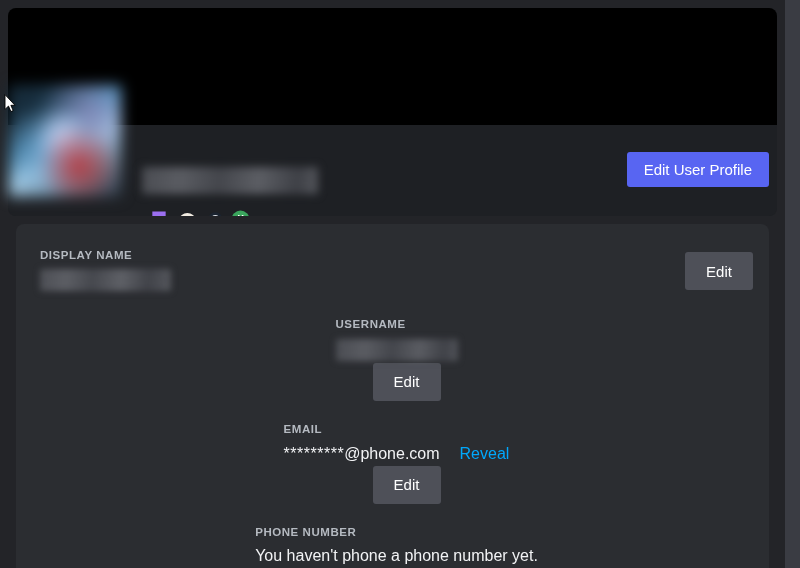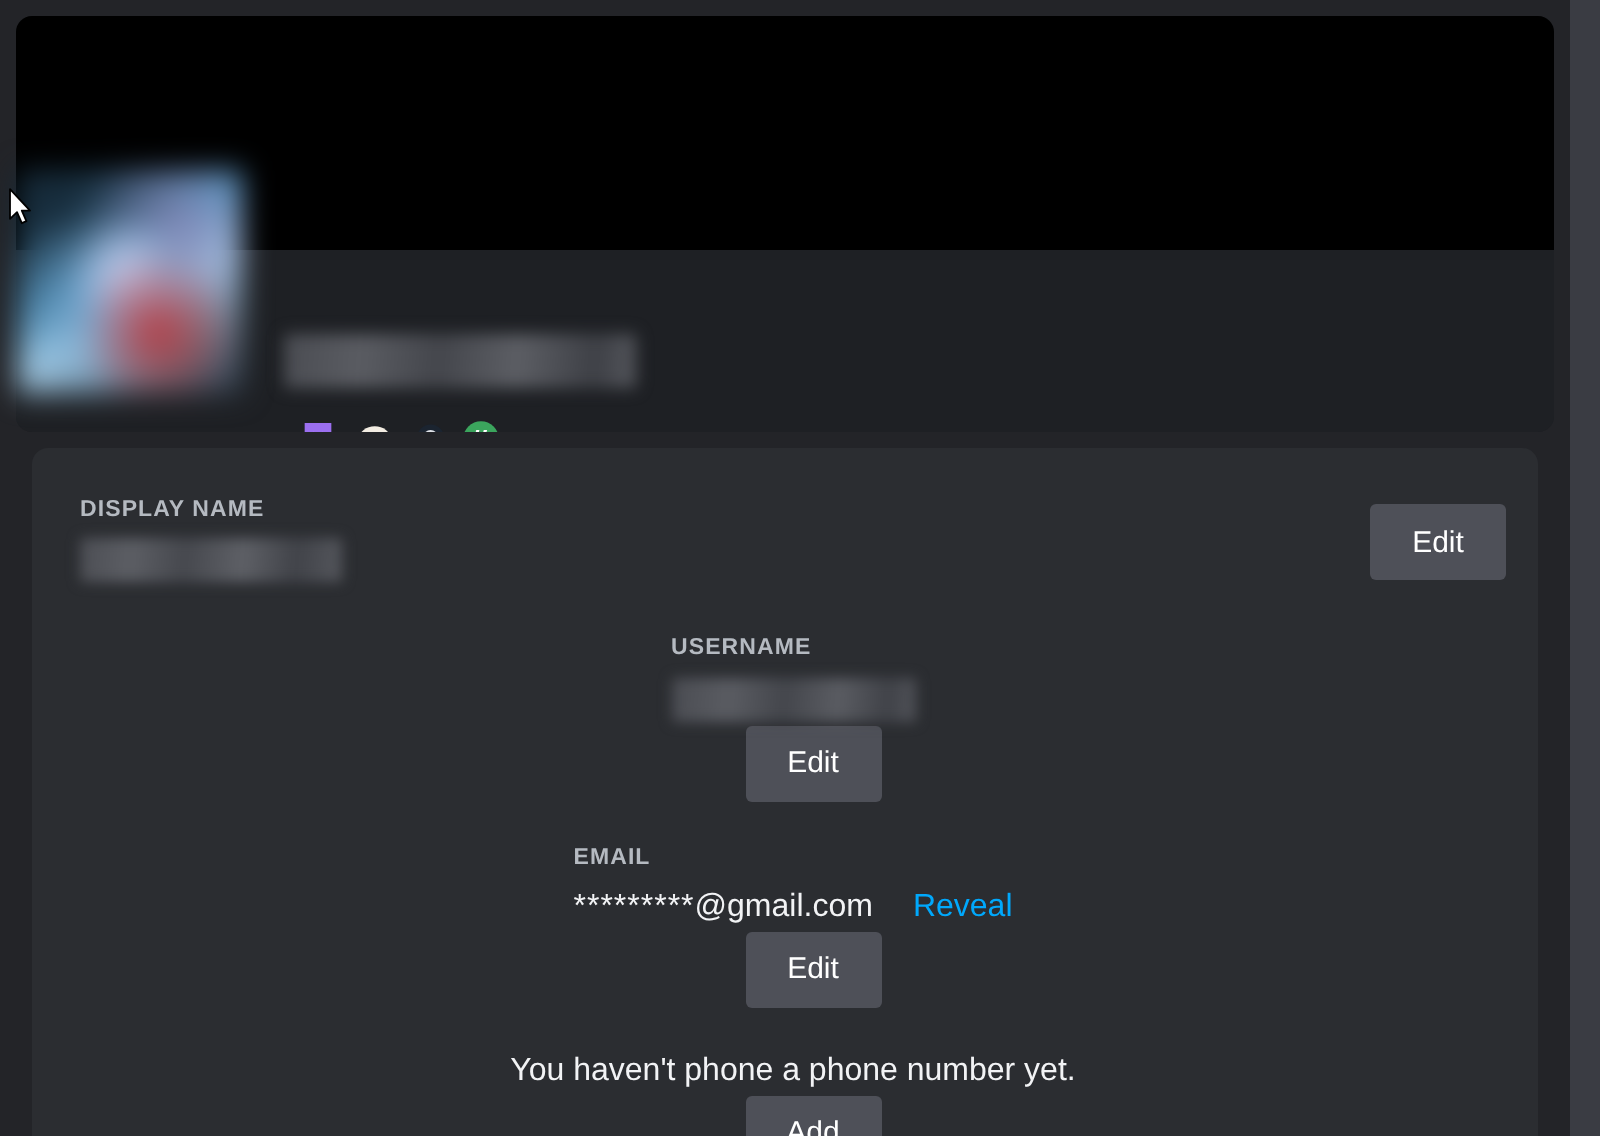--- a/index.html
+++ b/index.html
@@ -274,20 +274,21 @@
 
           <span class="badge">
             <svg width="21" height="21" viewBox="0 0 24 24" aria-hidden="true">
               <circle cx="12" cy="12" r="10.2" fill="#3ba55d"></circle>
               <path d="M8.6 6.6l-.9 3.4H5.4l-.5 2.1h2.3l-.7 2.7H4.2l-.5 2.1h2.2l-.9 3.4h2.2l.9-3.4h2.9l-.9 3.4h2.2l.9-3.4h2.4l.5-2.1h-2.4l.7-2.7h2.3l.5-2.1h-2.3l.9-3.4h-2.2l-.9 3.4h-2.9l.9-3.4zM9.9 12.1h2.9l-.7 2.7H9.2z" fill="#ffffff" transform="scale(0.86) translate(2.2 1.4)"></path>
             </svg>
           </span>
 
         </div>
 
+        <button id="edit-user-profile-button">Edit User Profile</button>
 
       </div>
     </div>
 
     <div id="avatar-wrap">
       <div id="avatar"></div>
     </div>
 
     <div id="account-card">
 
@@ -308,30 +309,31 @@
         </div>
         <div class="field-action">
           <button class="secondary-button">Edit</button>
         </div>
       </div>
 
       <div class="field-row">
         <div class="field-left">
           <div class="field-label">EMAIL</div>
           <div class="field-value email-value">
-            <span class="email-mask">*********</span><span>@gmail.com</span><span id="reveal-link">Reveal</span>
+            <span class="email-mask">*********</span><span>@phone.com</span><span id="reveal-link">Reveal</span>
           </div>
         </div>
         <div class="field-action">
           <button class="secondary-button">Edit</button>
         </div>
       </div>
 
       <div class="field-row">
         <div class="field-left">
+          <div class="field-label">PHONE NUMBER</div>
           <div class="field-value">You haven't phone a phone number yet.</div>
         </div>
         <div class="field-action">
           <button class="secondary-button">Add</button>
         </div>
       </div>
 
     </div>
   </div>
 

